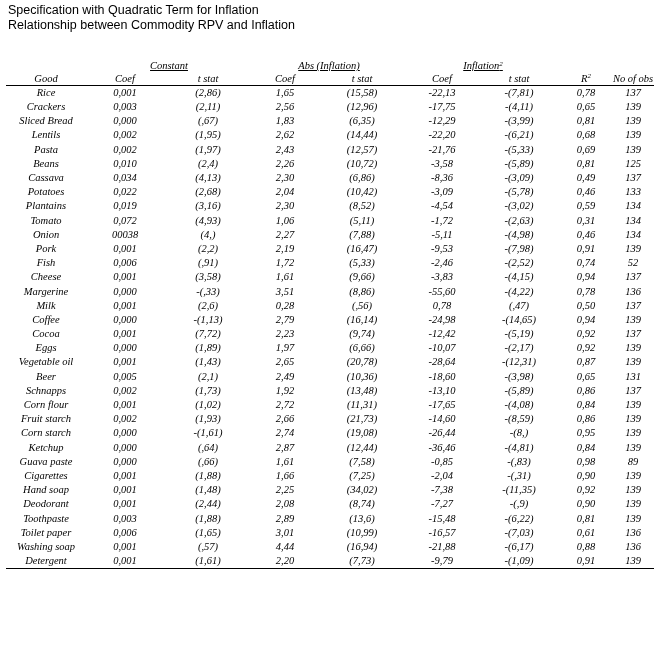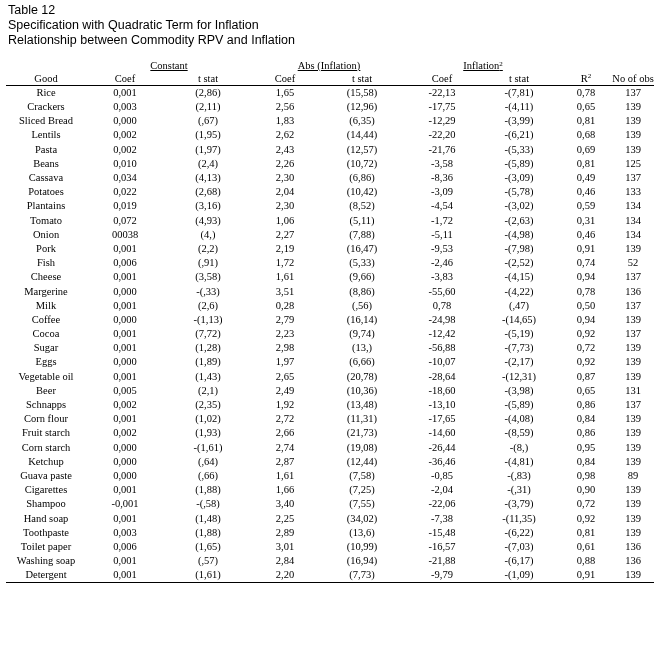--- a/index.html
+++ b/index.html
@@ -1,33 +1,32 @@
 <!DOCTYPE html>
 <html><head>
 <meta charset="utf-8">
 <style>
   html, body { margin: 0; padding: 0; background: #ffffff; }
   body { width: 657px; height: 654px; position: relative; overflow: hidden; color: #000; }
   .title-block { position: absolute; left: 8px; top: 3px; font-family: "Liberation Sans", sans-serif; font-size: 12.5px; line-height: 15px; }
   .table-wrap { position: absolute; left: 6px; top: 60px; width: 648px; font-family: "Liberation Serif", serif; font-size: 10.5px; }
-  table { border-collapse: collapse; width: 648px; table-layout: fixed; }
+  table { border-collapse: collapse; width: 648px; table-layout: fixed; font-style: italic; }
   td, th { padding: 0; text-align: center; font-weight: normal; white-space: nowrap; }
   .group-row th { height: 12px; line-height: 12px; }
   .group-row .ul { text-decoration: underline; }
   .head-row th { height: 13px; line-height: 13px; border-bottom: 1.5px solid #000; }
   tbody tr { height: 14.2px; }
   tbody td { line-height: 14px; }
   tbody tr:last-child td { border-bottom: 1.5px solid #000; }
   sup { font-size: 7px; vertical-align: top; position: relative; top: -2px; }
 </style>
 </head>
 <body>
 
 <div class="title-block">
-  <div>Table 12</div>
   <div>Specification with Quadratic Term for Inflation</div>
   <div>Relationship between Commodity RPV and Inflation</div>
 </div>
 
 <div class="table-wrap">
   <table>
     <colgroup>
       <col style="width:80px">
       <col style="width:78px">
       <col style="width:88px">
@@ -252,31 +251,20 @@
           <td>0,001</td>
           <td>(7,72)</td>
           <td>2,23</td>
           <td>(9,74)</td>
           <td>-12,42</td>
           <td>-(5,19)</td>
           <td>0,92</td>
           <td>137</td>
         </tr>
         <tr>
-          <td>Sugar</td>
-          <td>0,001</td>
-          <td>(1,28)</td>
-          <td>2,98</td>
-          <td>(13,)</td>
-          <td>-56,88</td>
-          <td>-(7,73)</td>
-          <td>0,72</td>
-          <td>139</td>
-        </tr>
-        <tr>
           <td>Eggs</td>
           <td>0,000</td>
           <td>(1,89)</td>
           <td>1,97</td>
           <td>(6,66)</td>
           <td>-10,07</td>
           <td>-(2,17)</td>
           <td>0,92</td>
           <td>139</td>
         </tr>
@@ -298,21 +286,21 @@
           <td>2,49</td>
           <td>(10,36)</td>
           <td>-18,60</td>
           <td>-(3,98)</td>
           <td>0,65</td>
           <td>131</td>
         </tr>
         <tr>
           <td>Schnapps</td>
           <td>0,002</td>
-          <td>(2,35)</td>
+          <td>(1,73)</td>
           <td>1,92</td>
           <td>(13,48)</td>
           <td>-13,10</td>
           <td>-(5,89)</td>
           <td>0,86</td>
           <td>137</td>
         </tr>
         <tr>
           <td>Corn flour</td>
           <td>0,001</td>
@@ -373,39 +361,39 @@
           <td>0,001</td>
           <td>(1,88)</td>
           <td>1,66</td>
           <td>(7,25)</td>
           <td>-2,04</td>
           <td>-(,31)</td>
           <td>0,90</td>
           <td>139</td>
         </tr>
         <tr>
-          <td>Shampoo</td>
-          <td>-0,001</td>
-          <td>-(,58)</td>
-          <td>3,40</td>
-          <td>(7,55)</td>
-          <td>-22,06</td>
-          <td>-(3,79)</td>
-          <td>0,72</td>
-          <td>139</td>
-        </tr>
-        <tr>
           <td>Hand soap</td>
           <td>0,001</td>
           <td>(1,48)</td>
           <td>2,25</td>
           <td>(34,02)</td>
           <td>-7,38</td>
           <td>-(11,35)</td>
           <td>0,92</td>
+          <td>139</td>
+        </tr>
+        <tr>
+          <td>Deodorant</td>
+          <td>0,001</td>
+          <td>(2,44)</td>
+          <td>2,08</td>
+          <td>(8,74)</td>
+          <td>-7,27</td>
+          <td>-(,9)</td>
+          <td>0,90</td>
           <td>139</td>
         </tr>
         <tr>
           <td>Toothpaste</td>
           <td>0,003</td>
           <td>(1,88)</td>
           <td>2,89</td>
           <td>(13,6)</td>
           <td>-15,48</td>
           <td>-(6,22)</td>
@@ -420,21 +408,21 @@
           <td>(10,99)</td>
           <td>-16,57</td>
           <td>-(7,03)</td>
           <td>0,61</td>
           <td>136</td>
         </tr>
         <tr>
           <td>Washing soap</td>
           <td>0,001</td>
           <td>(,57)</td>
-          <td>2,84</td>
+          <td>4,44</td>
           <td>(16,94)</td>
           <td>-21,88</td>
           <td>-(6,17)</td>
           <td>0,88</td>
           <td>136</td>
         </tr>
         <tr>
           <td>Detergent</td>
           <td>0,001</td>
           <td>(1,61)</td>

